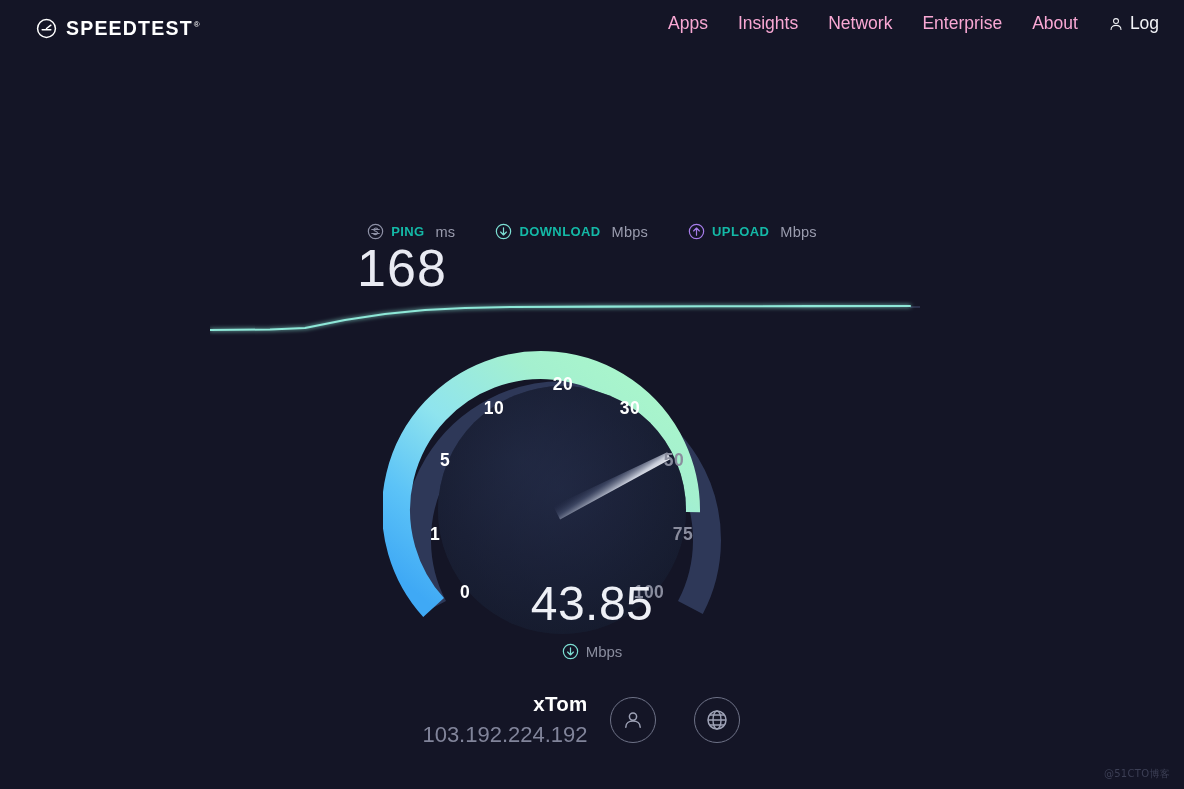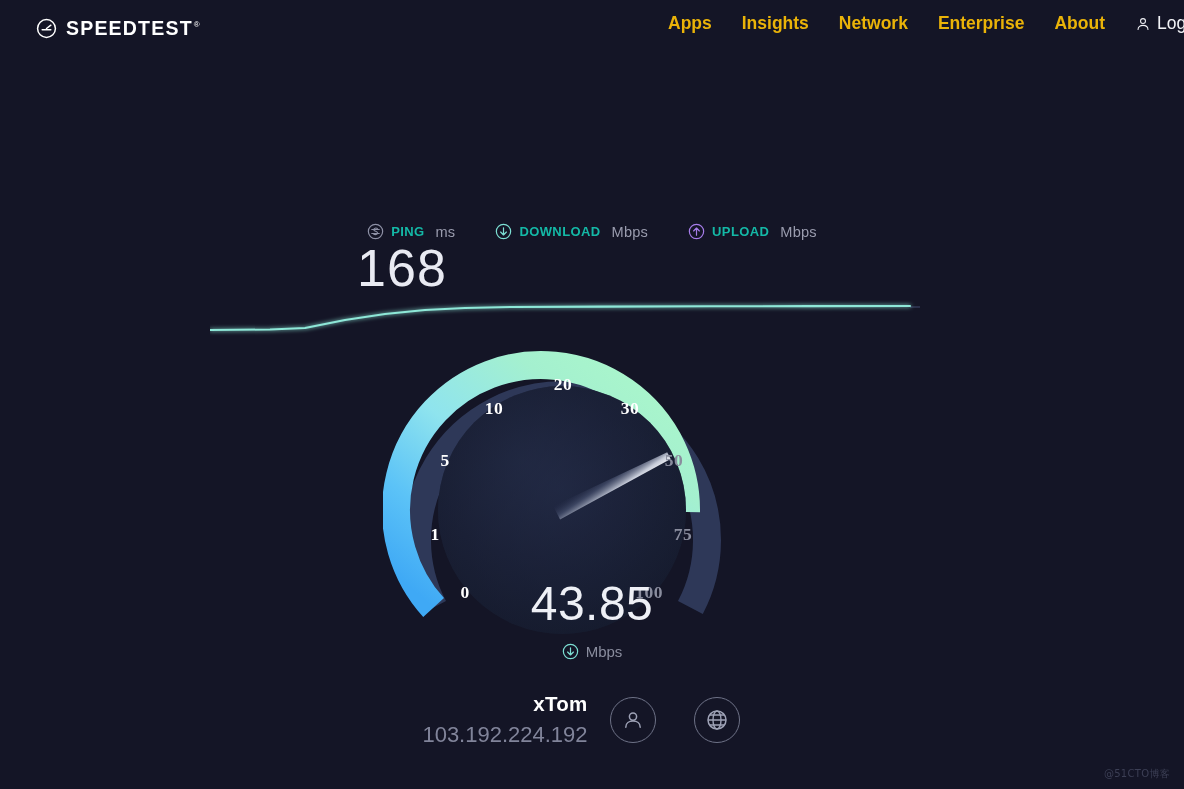--- a/index.html
+++ b/index.html
@@ -29,21 +29,21 @@
   .brand-tm {
     color:#ffffff; font-size:8px; vertical-align:super;
     font-weight:400; margin-left:1px;
   }
 
   .nav {
     position:absolute; left:668px; top:13px;
     display:flex; align-items:center; gap:0;
   }
   .nav-item {
-    color:#eab308; font-size:17.5px; font-weight:700;
+    color:#f9a8d4; font-size:17.5px; font-weight:400;
     margin-right:30px; white-space:nowrap; cursor:pointer;
   }
   .nav-item:last-child { margin-right:0; }
   .nav-login {
     display:flex; align-items:center; gap:6px;
     color:#f2f3f7; font-size:17.5px; white-space:nowrap;
     cursor:pointer;
   }
   .person-ico { width:16px; height:16px; display:block; }
 
@@ -84,21 +84,20 @@
     width:358px; height:310px;
   }
   .gauge-svg { display:block; width:358px; height:310px; }
 
   .gauge-tick {
     position:absolute;
     font-size:17.5px; font-weight:700;
     color:#ffffff; letter-spacing:0.5px;
     transform:translate(-50%,-50%);
     white-space:nowrap;
-    font-family:Liberation Serif, serif;
   }
   .gauge-tick.dim { color:#8a8d9e; }
 
   .dl-value {
     position:absolute; left:0; top:576px; width:1184px;
     text-align:center;
     color:#eef0f6; font-size:48px; font-weight:300;
     letter-spacing:0.5px;
   }
   .dl-unit {

